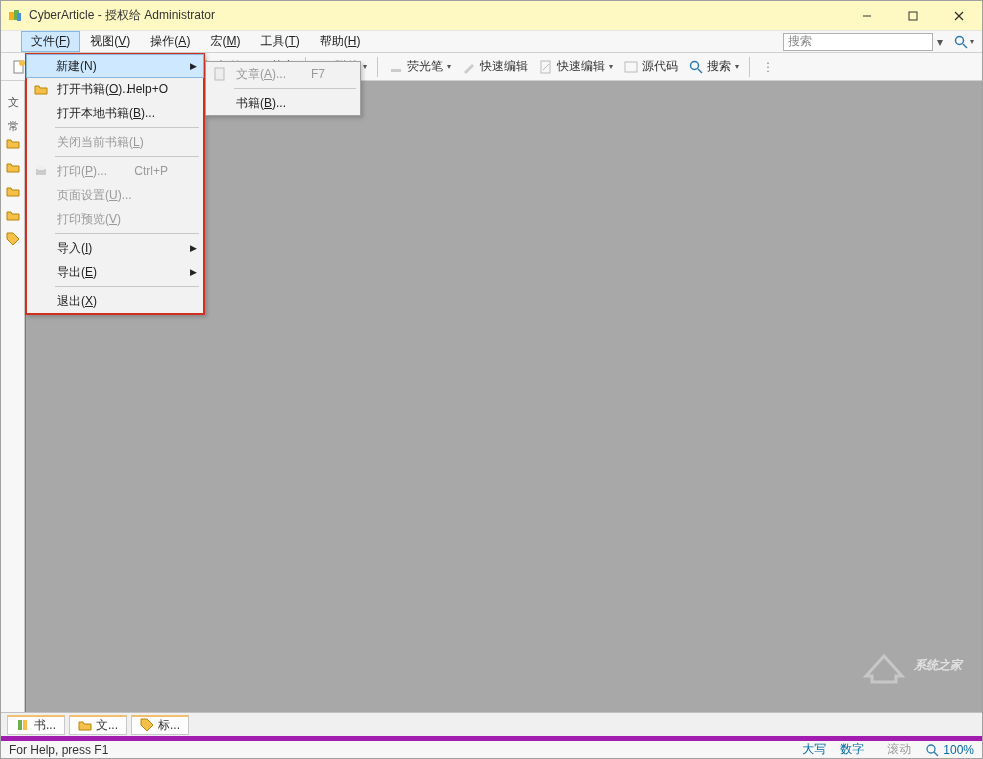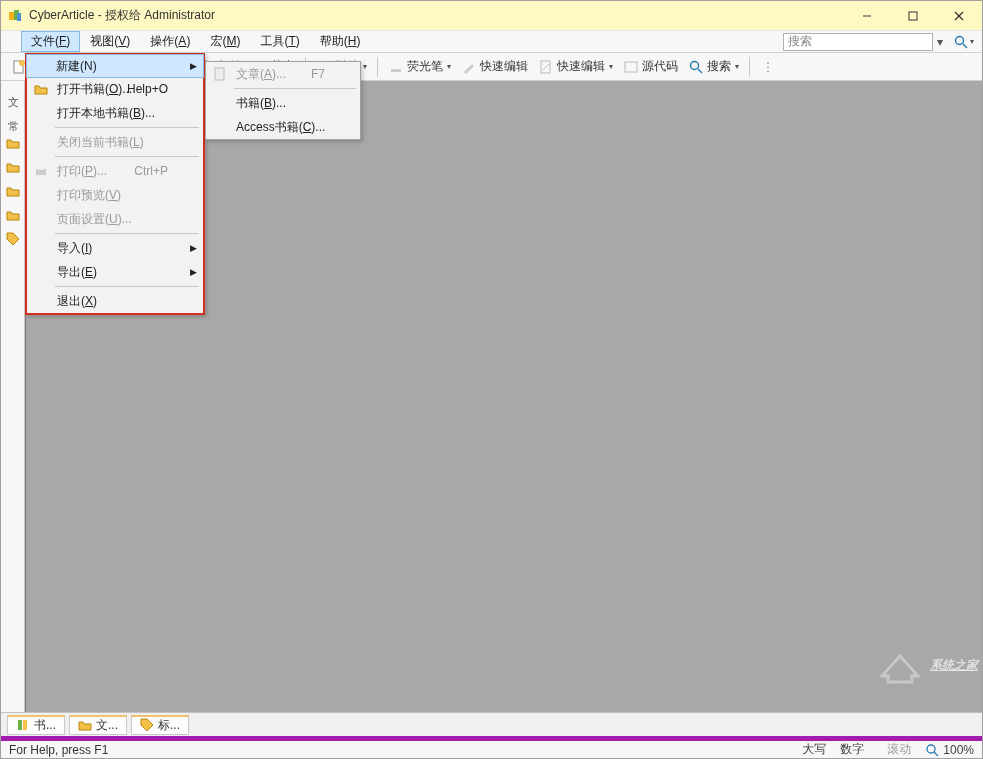--- a/index.html
+++ b/index.html
@@ -50,25 +50,25 @@
   .dropdown hr { border: none; border-top: 1px solid #c8c8c8; margin: 2px 4px 2px 28px; }
   .dropdown .iconcol { position:absolute;left:6px;width:16px;height:16px;display:flex;align-items:center;justify-content:center;}
 
   
   .bottomtabs { height: 24px; background: #f0f0f0; border-top: 1px solid #c0c0c0; display: flex; align-items: center; padding-left: 6px; gap: 4px; }
   .btab { height: 20px; padding: 0 8px; background: #fdfdfd; border: 1px solid #c8c8c8; border-top: 2px solid #f0c070; display: flex; align-items: center; gap: 4px; color: #333; }
 
   
   .statusbar { height: 22px; background: #f7f7f7; border-top: 5px solid #a21caf; display: flex; align-items: center; padding: 0 8px; color: #333; }
   .statusbar .sleft { flex: 1; }
-  .statusbar .sitem { margin-left: 14px; color: #404040; display:flex;align-items:center;gap:4px;}
+  .statusbar .sitem { margin-left: 14px; color: #0369a1; display:flex;align-items:center;gap:4px;}
   .statusbar .sitem.dim { color: #999; margin-left: 23px; }
 
   
-  .watermark { position: absolute; right: 4px; bottom: 28px; color: rgba(255,255,255,0.65); font-size: 22px; font-weight: bold; display:flex;align-items:center;gap:8px; pointer-events:none; font-style:italic;text-decoration:underline;}
+  .watermark { position: absolute; right: 20px; bottom: 28px; color: rgba(255,255,255,0.65); font-size: 22px; font-weight: bold; display:flex;align-items:center;gap:8px; pointer-events:none; font-style:italic;}
   .watermark svg { opacity:0.6;}
 
   
   .folder-y { fill:#f4c04a;stroke:#b8860b;}
 </style>
 </head>
 <body>
 
 <div class="window">
 
@@ -313,24 +313,24 @@
       <span class="iconcol">
           <svg width="14" height="14">
             <rect x="2" y="5" width="10" height="6" fill="#ccc"></rect>
             <rect x="4" y="2" width="6" height="4" fill="#eee"></rect>
           </svg>
         </span>
       <span>打印(<u>P</u>)...</span>
         <span class="shortcut">Ctrl+P</span>
     </div>
     <div class="row disabled">
+        <span>页面设置(<u>U</u>)...</span>
+      </div>
+    <div class="row disabled">
         <span>打印预览(<u>V</u>)</span>
-      </div>
-    <div class="row disabled">
-        <span>页面设置(<u>U</u>)...</span>
       </div>
     <hr>
     <div class="row">
         <span>导入(<u>I</u>)</span>
         <span class="arrow">▶</span>
       </div>
     <div class="row">
         <span>导出(<u>E</u>)</span>
         <span class="arrow">▶</span>
       </div>
@@ -346,23 +346,20 @@
           <svg width="14" height="14">
             <rect x="2" y="1" width="9" height="12" fill="#eee" stroke="#bbb"></rect>
           </svg>
         </span>
       <span>文章(<u>A</u>)...</span>
         <span class="shortcut">F7</span>
     </div>
     <hr>
     <div class="row">
         <span>书籍(<u>B</u>)...</span>
-      </div>
-    <div class="row">
-        <span>Access书籍(<u>C</u>)...</span>
       </div>
   </div>
 
   <div class="bottomtabs">
     <div class="btab">
         <svg width="14" height="14">
           <rect x="2" y="2" width="4" height="10" fill="#6ab04c"></rect>
           <rect x="7" y="2" width="4" height="10" fill="#f4c04a"></rect>
         </svg>
         <span>书...</span>

